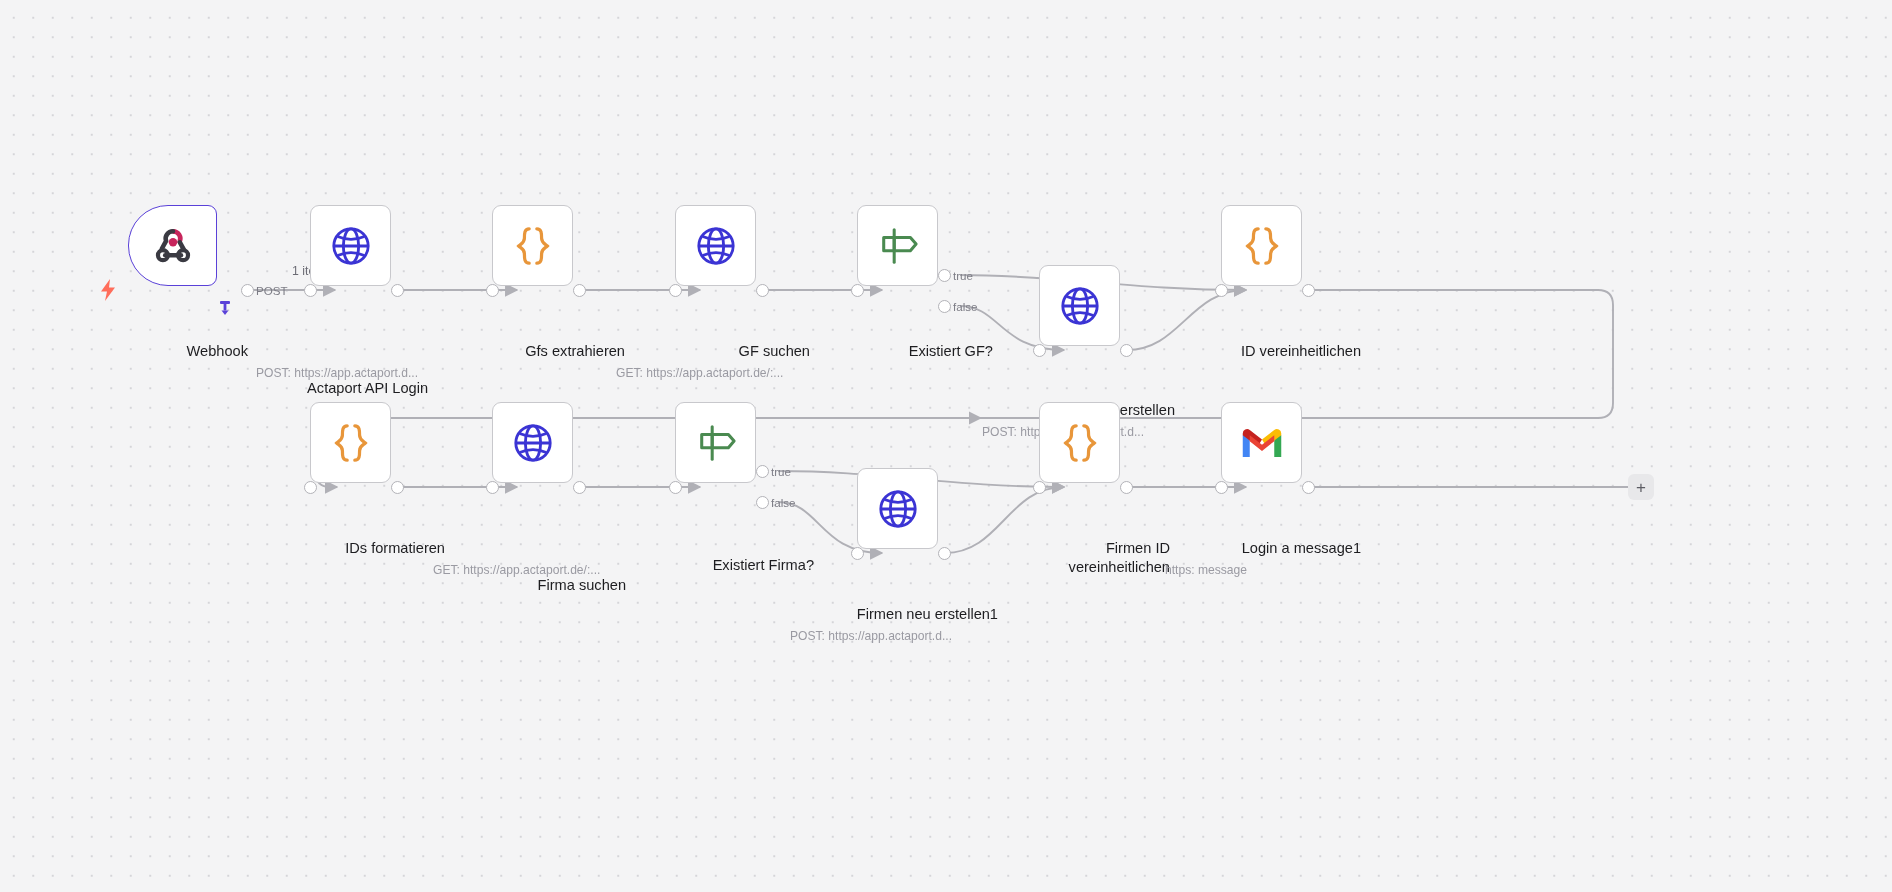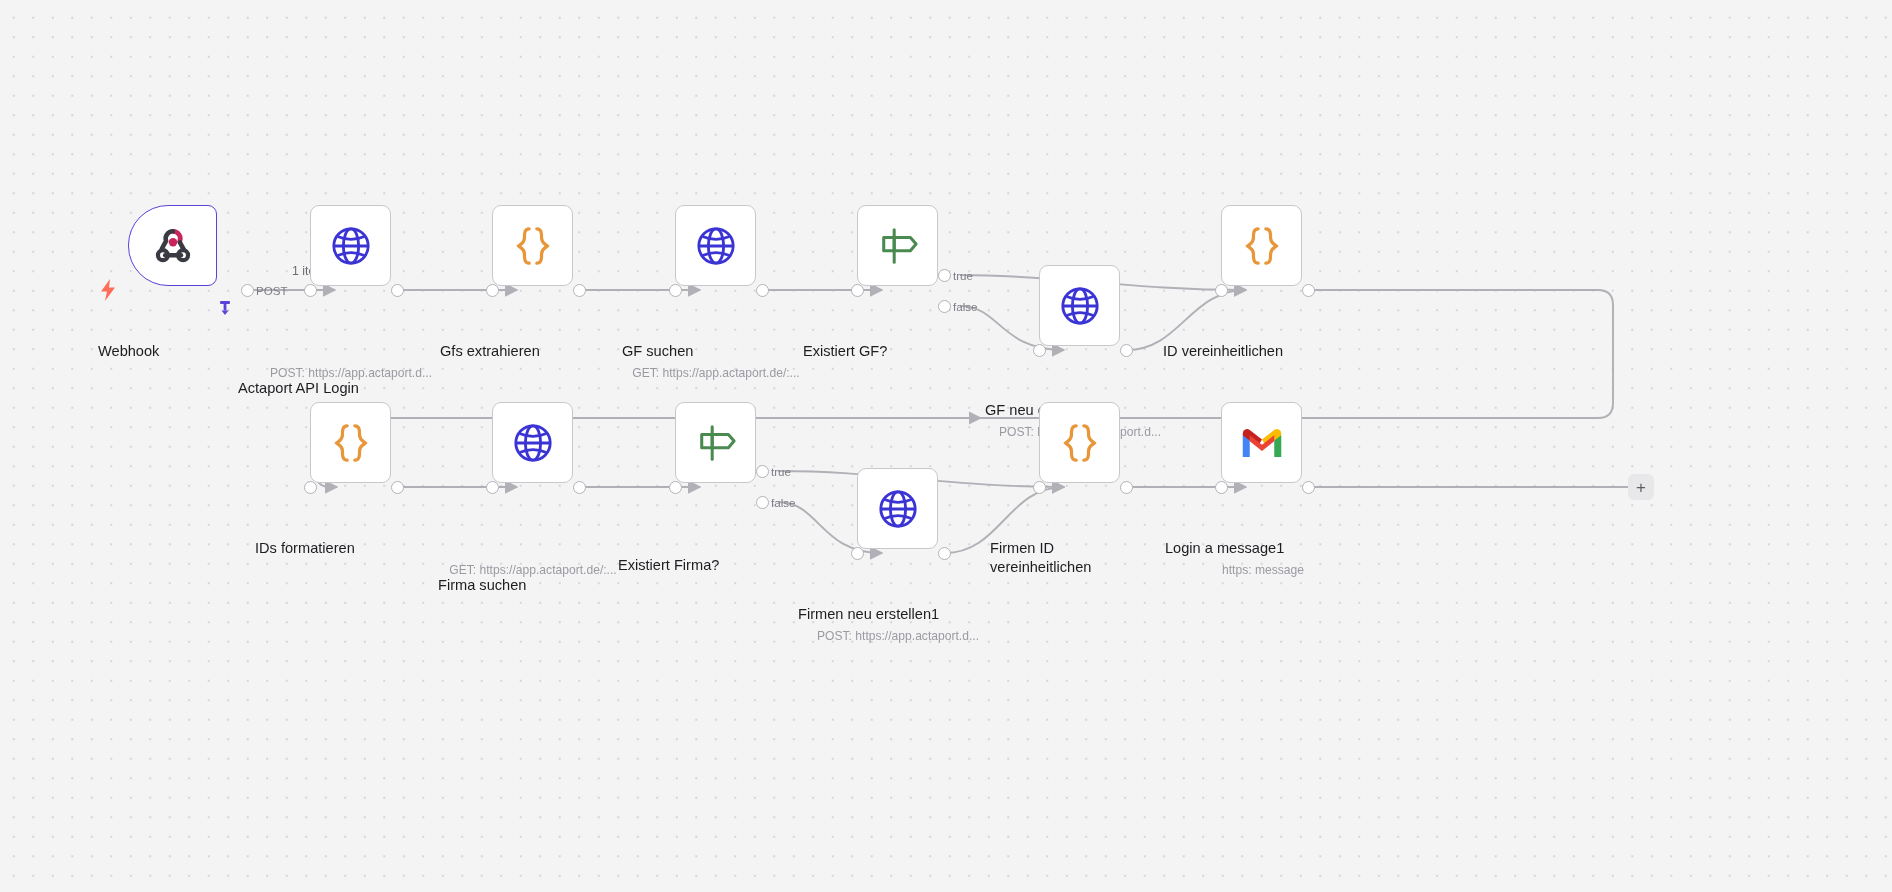--- a/index.html
+++ b/index.html
@@ -35,30 +35,29 @@
   .node.trigger {
     width: 89px;
     border: 1.6px solid #5a41d8;
     border-radius: 40px 9px 9px 40px;
   }
   .node .glyph { display: flex; align-items: center; justify-content: center; }
 
   
   .nlabel {
     position: absolute;
-    text-align: left;
+    text-align: right;
     font-size: 14.6px;
     color: #1d1d20;
     line-height: 1.27;
     white-space: pre-line;
     pointer-events: none;
   }
   .nsub {
     position: absolute;
-    text-align: center;
     font-size: 12.1px;
     color: #9a9aa2;
     white-space: nowrap;
     pointer-events: none;
   }
 
   
   .dot {
     position: absolute;
     width: 13px; height: 13px;

